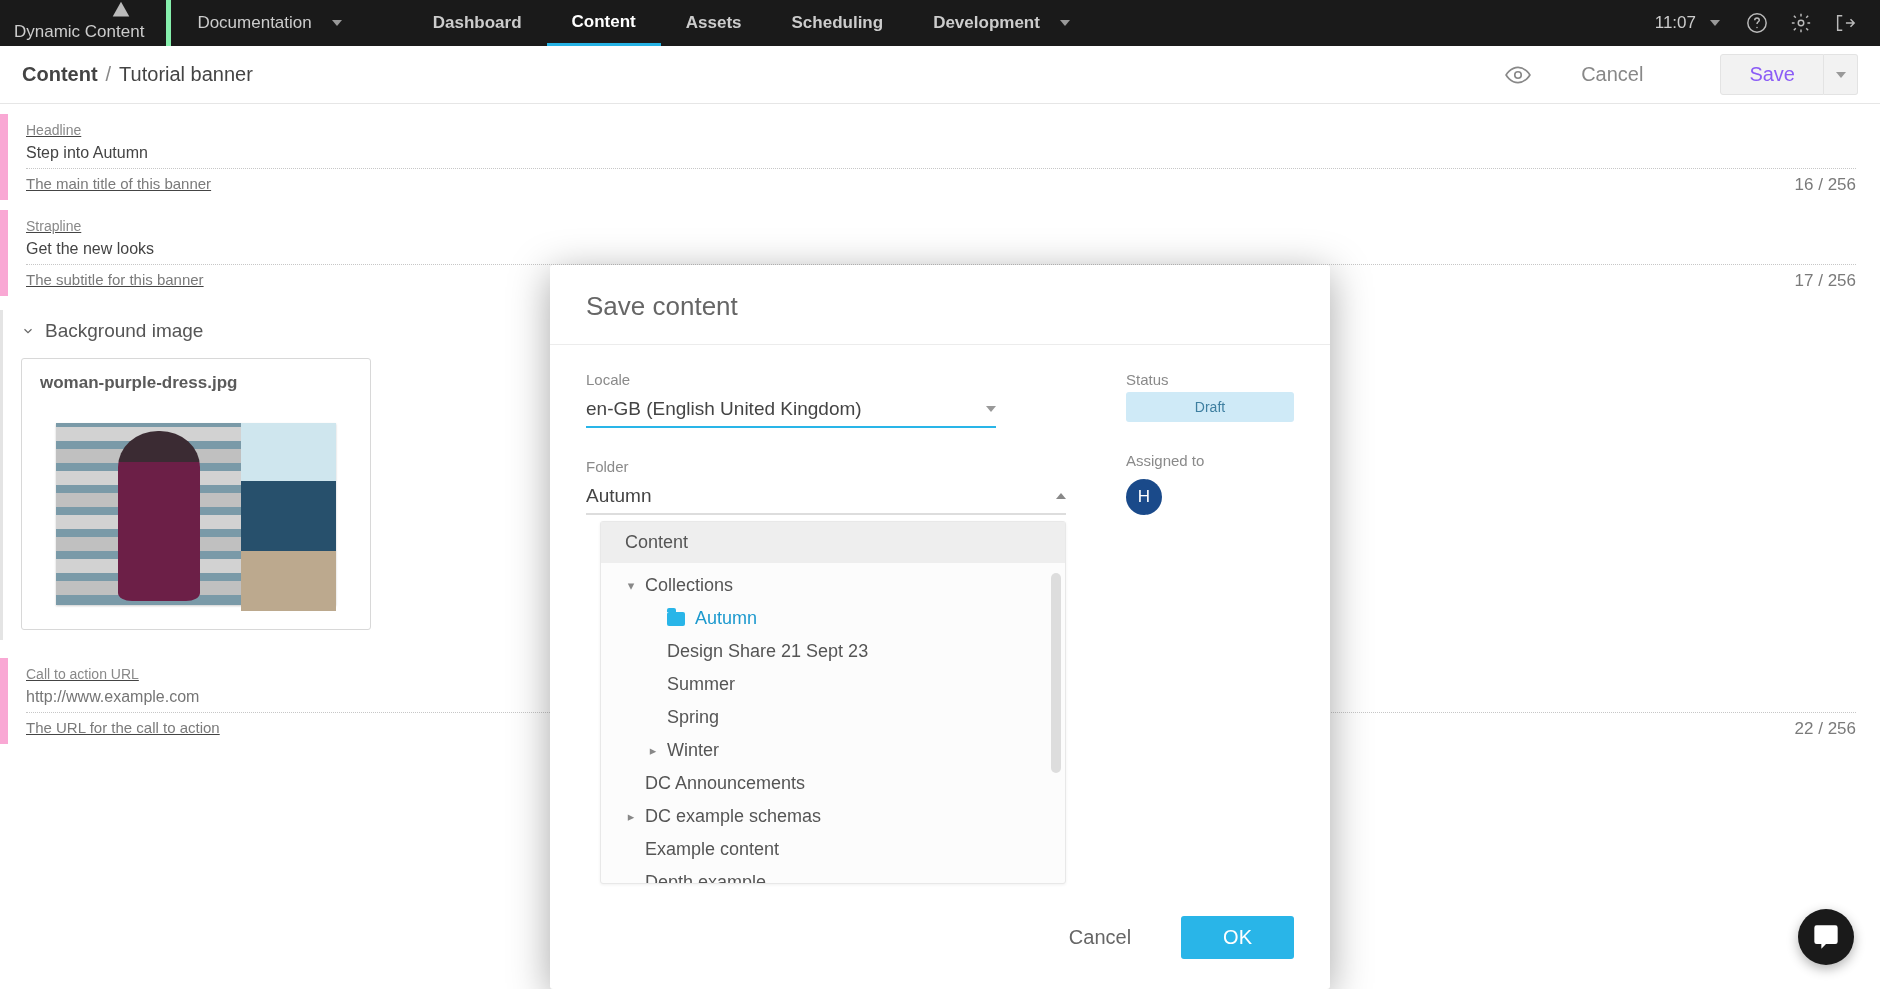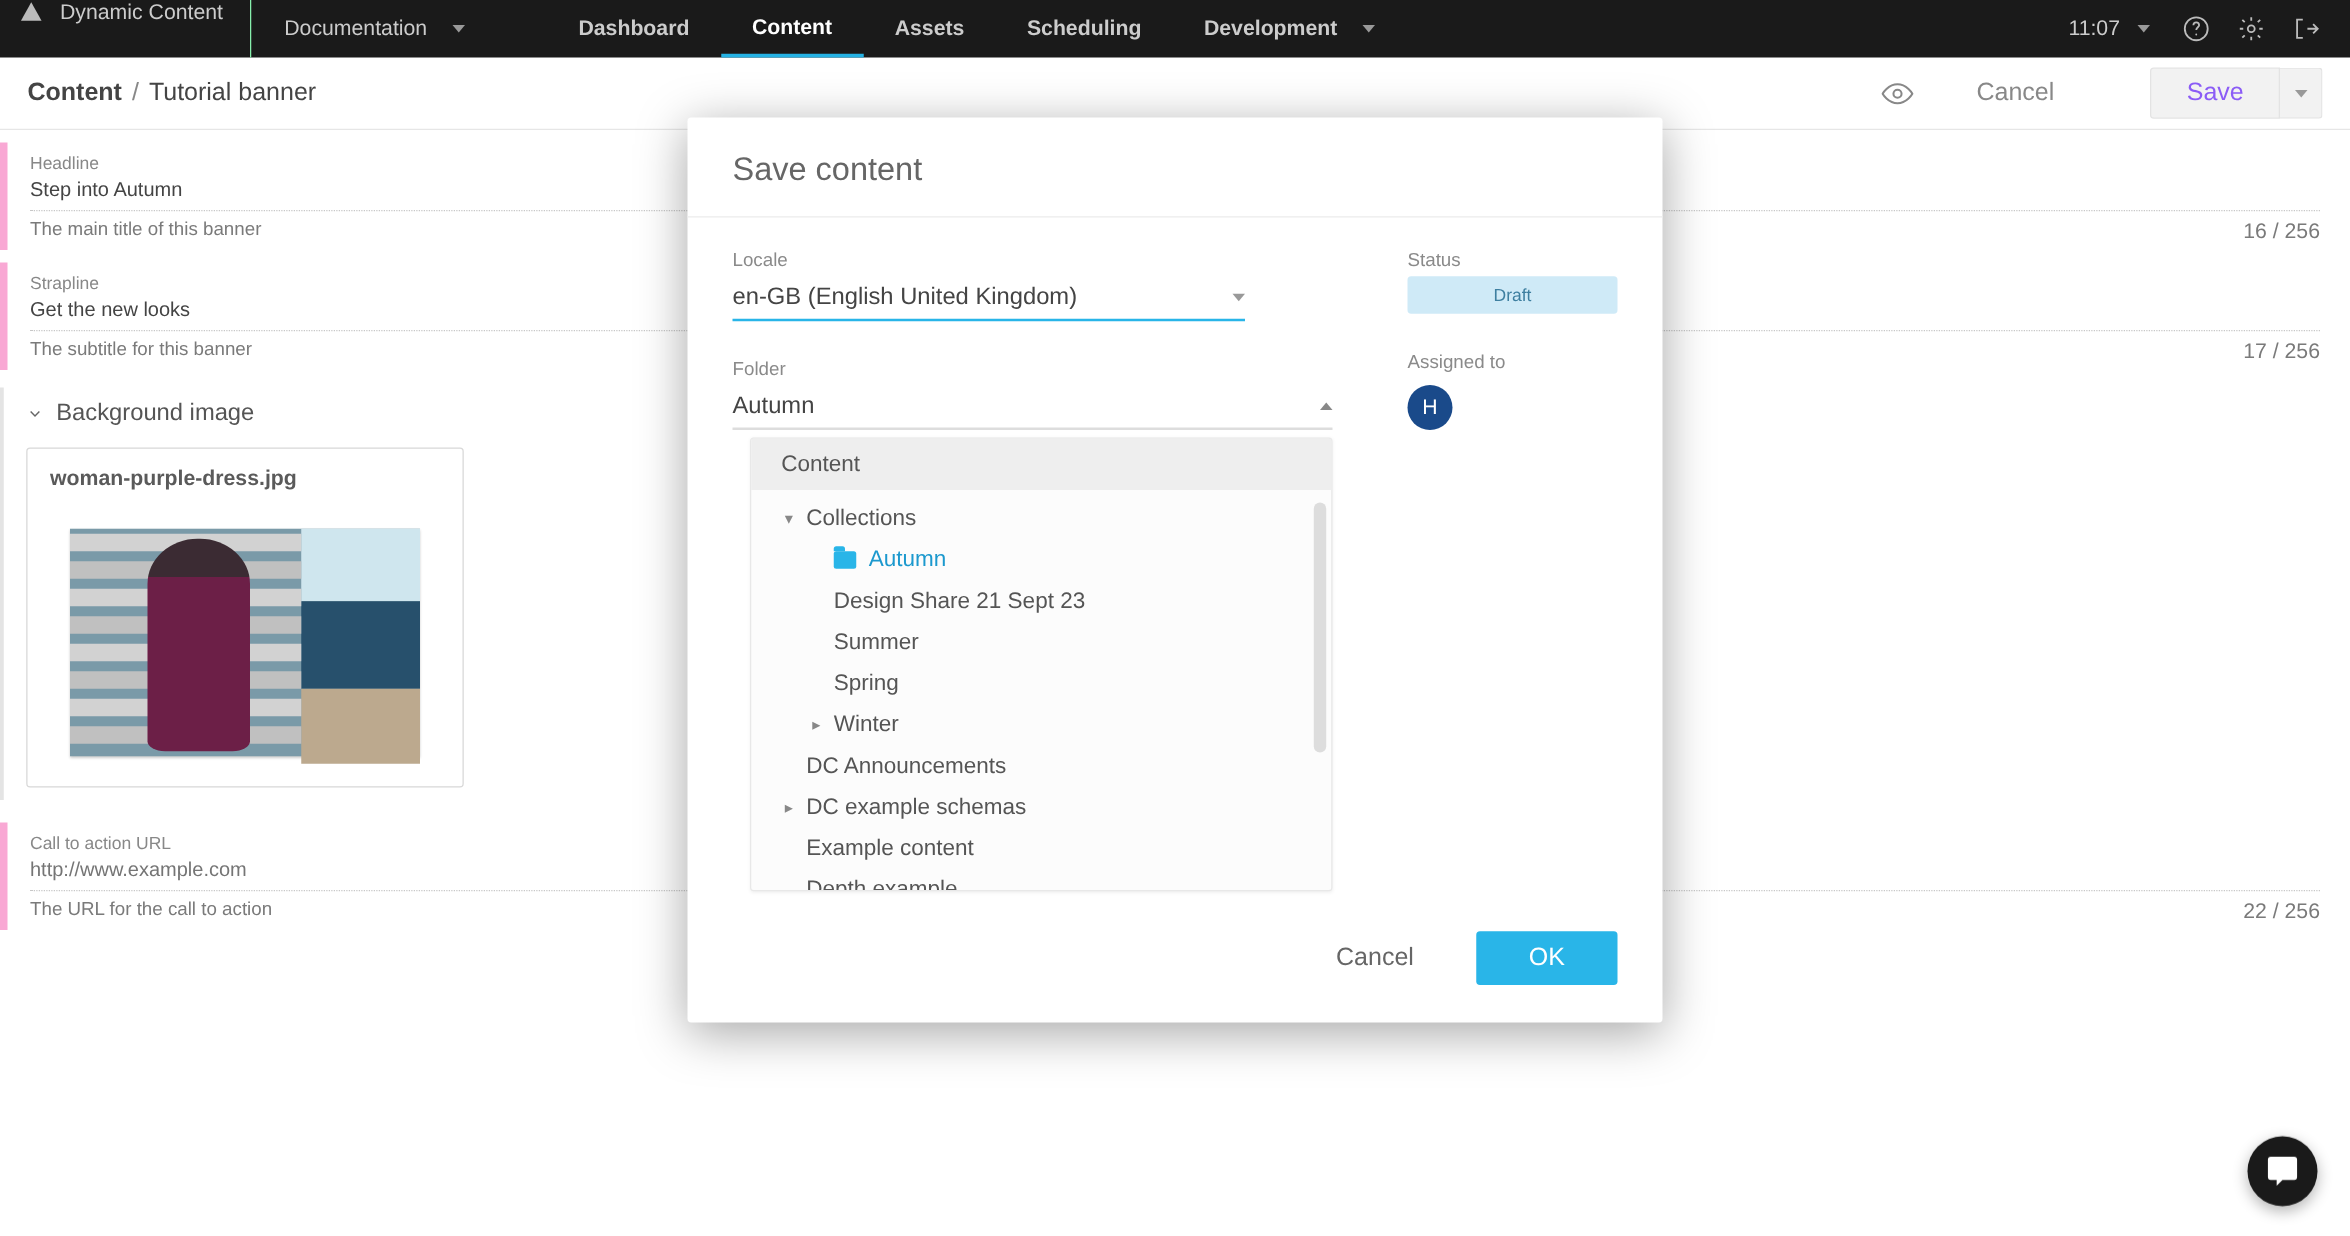--- a/index.html
+++ b/index.html
@@ -1,19 +1,19 @@
 <!DOCTYPE html>
 <html><head>
 <meta charset="utf-8">
 <style>
   * { box-sizing: border-box; margin: 0; padding: 0; }
   html,body { width:1880px; height:989px; font-family: "Helvetica Neue", Arial, sans-serif; background:#fff; color:#444; overflow:hidden; }
   
   .topbar { height:46px; background:#1a1a1a; display:flex; align-items:center; color:#ccc; font-size:17px; }
-  .brand { display:flex; align-items:flex-start; padding:0 22px 0 14px; height:100%; border-right:1px solid #86efac;}
+  .brand { display:flex; align-items:flex-end; padding:0 22px 0 14px; height:100%; border-right:5px solid #86efac;flex-direction:column;}
   .brand svg { width:22px; height:22px; margin-right:12px; fill:#bbb;}
   .doc-btn { display:flex; align-items:center; padding:0 26px; height:100%; border-right:0; color:#ccc;}
   .doc-btn span.caret, .dev-btn span.caret { margin-left:20px;}
   .navlinks { display:flex; height:100%; margin-left:40px;font-weight:bold;}
   .navlinks .nl { padding:0 25px; display:flex; align-items:center; height:100%; cursor:pointer;}
   .navlinks .nl.active { border-bottom:3px solid #25b2e4; color:#fff;}
   .dev-btn { display:flex; align-items:center; padding:0 25px; }
   .nav-spacer { flex:1;}
   .time { padding:0 14px; display:flex; align-items:center;}
   .time span.caret{margin-left:14px;}
@@ -25,40 +25,40 @@
   .subhead .crumb-root{font-weight:700;}
   .subhead .sep{margin:0 8px; color:#888;}
   .subhead .sp{flex:1;}
   .eye { width:26px;height:26px; stroke:#888; fill:none; stroke-width:1.5; margin-right:30px;}
   .btn-cancel{ color:#888; font-size:20px; padding:8px 20px; margin-right:20px;}
   .savegrp{display:flex;}
   .btn-save{ background:#f2f2f2; color:#8b5cf6; border:1px solid #e3e3e3; border-radius:3px 0 0 3px; padding:8px 28px; font-size:20px;margin-left:37px;}
   .btn-save-caret{ background:#f2f2f2; border:1px solid #e3e3e3; border-left:0; border-radius:0 3px 3px 0; width:34px; display:flex;align-items:center;justify-content:center;}
   
   .page { padding:0; }
-  .fieldblk { border-left:6px solid #f9a8d4; padding:8px 24px 8px 18px; margin:10px 0 4px 0;}
+  .fieldblk { border-left:8px solid #f9a8d4; padding:8px 24px 8px 18px; margin:10px 0 4px 0;text-decoration:underline;}
   .fieldblk .lbl { font-size:14px; color:#888;}
   .fieldblk input[type=text]{ width:100%; border:none; border-bottom:1px dotted #c7c7c7; font-size:16px; padding:6px 0 6px 0; color:#444; outline:none;}
   .fieldblk .hint { font-size:15px; color:#7a7a7a; margin-top:6px;}
   .fieldblk .counter { float:right; font-size:17px; color:#7a7a7a; margin-top:6px;}
   .imgsection { border-left:3px solid #e4e4e4; padding:10px 24px 10px 18px; margin:14px 0 18px 0;}
   .imgsection .head { display:flex; align-items:center; font-size:19px; color:#555;}
   .imgsection .head .chev{ margin-right:10px; transform:rotate(0deg);}
   .imgcard { width:350px; border:1px solid #d8d8d8; border-radius:3px; margin-top:16px; padding:14px 18px 24px;}
   .imgcard .fname{ font-size:17px; font-weight:700; color:#5a5a5a; margin-bottom:30px;}
   .thumb { width:280px; height:182px; margin:0 auto; display:block; background:#7a9aa8; position:relative; box-shadow:0 1px 2px rgba(0,0,0,.2);}
   
   .thumb .stripe{position:absolute;left:0;width:66%;height:14px;background:#d2d2d2;}
   .thumb .stripe.s1{top:4px}.thumb .stripe.s2{top:26px;background:#c0c0c0}.thumb .stripe.s3{top:48px}.thumb .stripe.s4{top:70px;background:#c0c0c0}.thumb .stripe.s5{top:92px}.thumb .stripe.s6{top:114px;background:#c0c0c0}.thumb .stripe.s7{top:136px}.thumb .stripe.s8{top:158px;background:#c0c0c0}
   .thumb .sea{position:absolute;right:0;top:58px;width:34%;height:70px;background:#27506c;}
   .thumb .sky{position:absolute;right:0;top:0;width:34%;height:58px;background:#cfe6ee;}
   .thumb .sand{position:absolute;right:0;top:128px;width:34%;height:60px;background:#bca98e;}
   .thumb .figure{position:absolute;left:62px;top:8px;width:82px;height:170px;background:linear-gradient(180deg,#3b2b33 0 18%,#6c1f47 18% 100%);border-radius:40px 40px 14px 14px / 36px 36px 8px 8px;}
   
-  .overlay { position:fixed; inset:0; background:rgba(255,255,255,0); display:flex; align-items:flex-start; justify-content:center; }
+  .overlay { position:fixed; inset:0; background:rgba(255,255,255,0); display:flex; align-items:flex-end; justify-content:center;margin-top:42px; }
   .modal { margin-top:94px; width:780px; background:#fff; border-radius:3px; box-shadow:0 8px 40px rgba(0,0,0,.35); }
   .modal h2{ font-size:26px; font-weight:400; color:#666; padding:26px 36px 22px; border-bottom:1px solid #ececec;}
   .modal .body { padding:26px 36px 10px; display:flex; gap:60px;}
   .mcol-left{ flex:1; }
   .mcol-right{ width:180px;}
   .mfield { margin-bottom:30px;}
   .mlabel { font-size:15px; color:#8a8a8a; margin-bottom:4px; display:block;}
   .minput { width:100%; border:none; border-bottom:2px solid #ddd; font-size:19px; padding:6px 0; color:#444; outline:none;}
   .mcounter { text-align:right; font-size:17px; color:#888; margin-top:6px;}
   .mselect { display:flex; align-items:center; justify-content:space-between; border-bottom:2px solid #29b5e8; padding:6px 0; font-size:19px; width:410px;}

